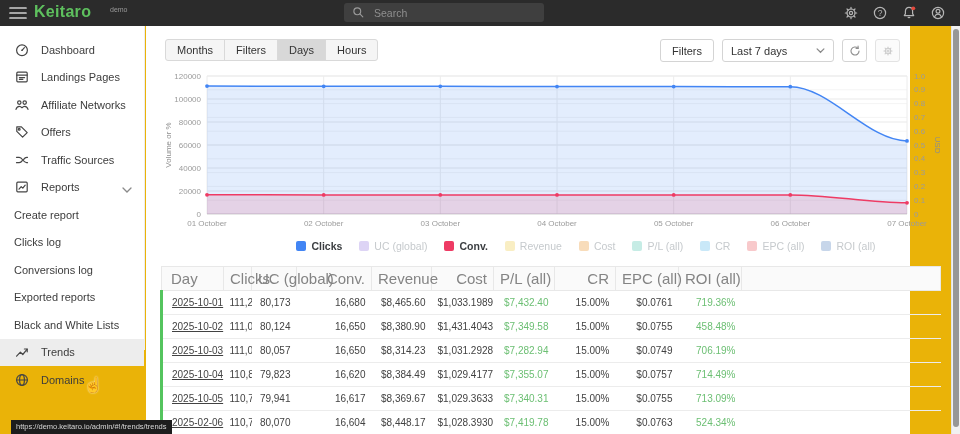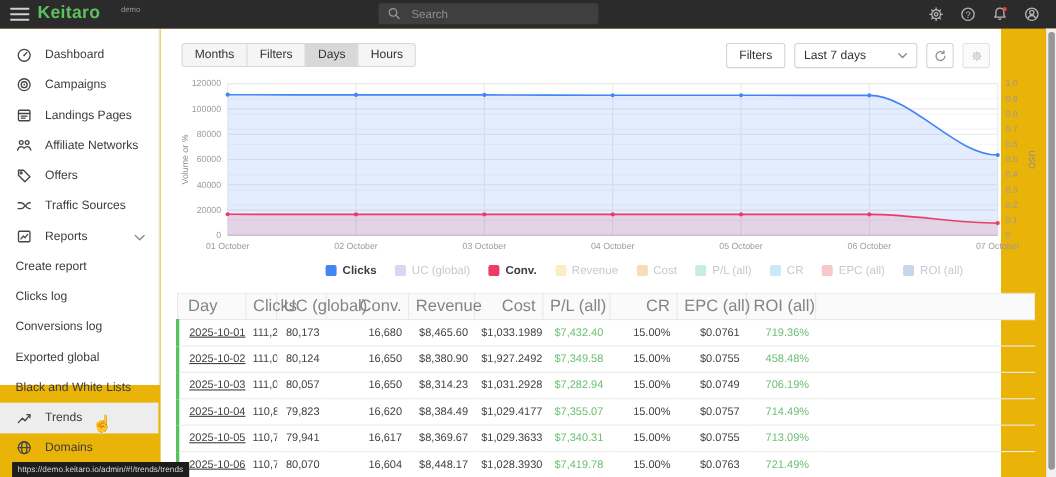--- a/index.html
+++ b/index.html
@@ -127,30 +127,20 @@
             <circle cx="8" cy="8.3" r="5.4"></circle>
             <path d="M8 8.3l2.4-2.6"></path>
             <circle cx="8" cy="8.3" r=".8" fill="currentColor" stroke="none"></circle>
           </svg>
         </span>
         <span class="s-label">Dashboard</span>
       </div>
       <div class="side-item">
         <span class="s-icon">
           <svg width="16" height="16" viewBox="0 0 16 16" fill="none" stroke="currentColor" stroke-width="1.2" stroke-linecap="round" stroke-linejoin="round">
-            <circle cx="8" cy="8" r="5.4"></circle>
-            <circle cx="8" cy="8" r="2.7"></circle>
-            <circle cx="8" cy="8" r=".8" fill="currentColor" stroke="none"></circle>
-          </svg>
-        </span>
-        <span class="s-label">Campaigns</span>
-      </div>
-      <div class="side-item">
-        <span class="s-icon">
-          <svg width="16" height="16" viewBox="0 0 16 16" fill="none" stroke="currentColor" stroke-width="1.2" stroke-linecap="round" stroke-linejoin="round">
             <rect x="2.8" y="3.2" width="10.4" height="9.6" rx="1"></rect>
             <path d="M2.8 6.2h10.4M5.4 8.6h5.2M5.4 10.4h3.4"></path>
           </svg>
         </span>
         <span class="s-label">Landings Pages</span>
       </div>
       <div class="side-item">
         <span class="s-icon">
           <svg width="16" height="16" viewBox="0 0 16 16" fill="none" stroke="currentColor" stroke-width="1.2" stroke-linecap="round" stroke-linejoin="round">
             <circle cx="5.3" cy="5.6" r="1.7"></circle>
@@ -192,21 +182,21 @@
       <div class="side-item indent">
         <span class="s-label">Create report</span>
       </div>
       <div class="side-item indent">
         <span class="s-label">Clicks log</span>
       </div>
       <div class="side-item indent">
         <span class="s-label">Conversions log</span>
       </div>
       <div class="side-item indent">
-        <span class="s-label">Exported global</span>
+        <span class="s-label">Exported reports</span>
       </div>
       <div class="side-item indent">
         <span class="s-label">Black and White Lists</span>
       </div>
       <div class="side-item active">
         <span class="s-icon">
           <svg width="16" height="16" viewBox="0 0 16 16" fill="none" stroke="currentColor" stroke-width="1.2" stroke-linecap="round" stroke-linejoin="round">
             <path d="M2.6 12.2l3.8-4 2.4 2.3 4.4-5.3"></path>
             <path d="M10.4 5h2.8v2.8"></path>
           </svg>
@@ -410,21 +400,21 @@
               <td class="">$0.0761</td>
               <td class="green">719.36%</td>
               <td></td>
             </tr>
             <tr>
               <td class="c-day">2025-10-02</td>
               <td class="">111,00</td>
               <td class="">80,124</td>
               <td class="">16,650</td>
               <td class="">$8,380.90</td>
-              <td class="">$1,927.2492</td>
+              <td class="">$1,431.4043</td>
               <td class="green">$7,349.58</td>
               <td class="">15.00%</td>
               <td class="">$0.0755</td>
               <td class="green">458.48%</td>
               <td></td>
             </tr>
             <tr>
               <td class="c-day">2025-10-03</td>
               <td class="">111,00</td>
               <td class="">80,057</td>
@@ -457,30 +447,30 @@
               <td class="">16,617</td>
               <td class="">$8,369.67</td>
               <td class="">$1,029.3633</td>
               <td class="green">$7,340.31</td>
               <td class="">15.00%</td>
               <td class="">$0.0755</td>
               <td class="green">713.09%</td>
               <td></td>
             </tr>
             <tr>
-              <td class="c-day">2025-10-06</td>
+              <td class="c-day">2025-02-06</td>
               <td class="">110,70</td>
               <td class="">80,070</td>
               <td class="">16,604</td>
               <td class="">$8,448.17</td>
               <td class="">$1,028.3930</td>
               <td class="green">$7,419.78</td>
               <td class="">15.00%</td>
               <td class="">$0.0763</td>
-              <td class="green">721.49%</td>
+              <td class="green">524.34%</td>
               <td></td>
             </tr>
           </tbody>
       </table>
     </div>
   </main>
 
   <div class="vscroll">
     <div class="vthumb"></div>
   </div>

